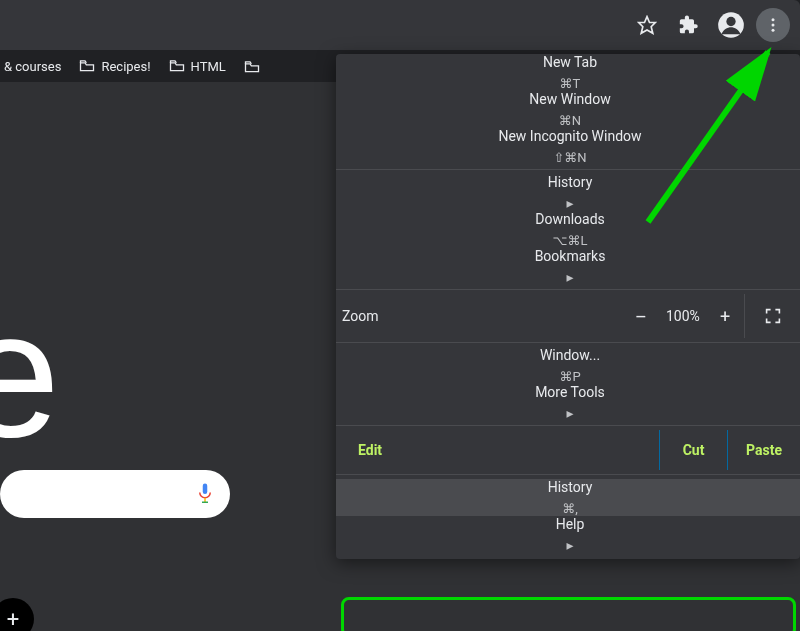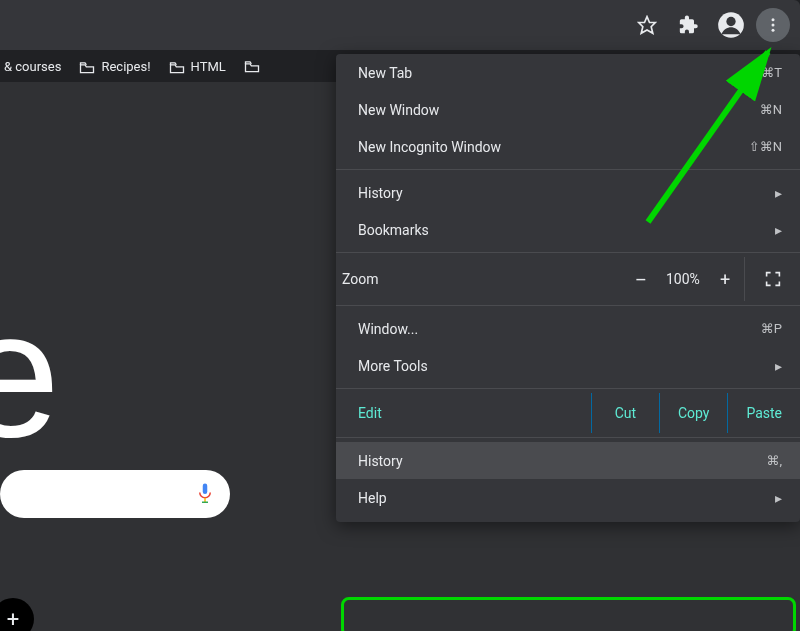--- a/index.html
+++ b/index.html
@@ -37,21 +37,21 @@
     background: #202124;
     display: flex;
     align-items: center;
     gap: 18px;
     padding-left: 4px;
     font-size: 13px;
     color: #e8eaed;
   }
   .bm-item {
     display: flex;
-    align-items: flex-end;
+    align-items: flex-start;
     gap: 6px;
     white-space: nowrap;
   }
   .folder-icon {
     width: 16px; height: 13px;
   }
   .page-bg {
     position: absolute;
     top: 82px;
     left: 0;
@@ -107,20 +107,21 @@
     font-size: 14px;
     padding-bottom: 6px;
   }
   .menu-row {
     height: 37px;
     display: flex;
     align-items: center;
     padding: 0 18px 0 22px;
     justify-content: space-between;
     color: #e8eaed;
+    flex-direction: column;
   }
   .menu-row.hovered { background: #4a4b4f; }
   .shortcut { color: #c0c2c5; font-size: 13px; }
   .menu-sep {
     height: 1px;
     background: #4a4b4f;
     margin: 4px 0;
   }
   .chevron {
     color: #c0c2c5;
@@ -142,21 +143,22 @@
     border-left: 1px solid #4a4b4f;
     height: 100%;
     display: flex;
     align-items: center;
     justify-content: center;
   }
   .edit-row {
     height: 40px;
     display: flex;
     align-items: center;
-    color: #5eead4;
+    color: #bef264;
+    font-weight: bold;
   }
   .edit-label { padding-left: 22px; flex: 1; }
   .edit-cell {
     border-left: 1px solid #0369a1;
     height: 100%;
     display: flex;
     align-items: center;
     justify-content: center;
     padding: 0 18px;
     min-width: 68px;
@@ -264,20 +266,24 @@
     <span class="shortcut">⌘N</span>
   </div>
   <div class="menu-row">
     <span>New Incognito Window</span>
     <span class="shortcut">⇧⌘N</span>
   </div>
   <div class="menu-sep"></div>
   <div class="menu-row">
     <span>History</span>
     <span class="chevron">▸</span>
+  </div>
+  <div class="menu-row">
+    <span>Downloads</span>
+    <span class="shortcut">⌥⌘L</span>
   </div>
   <div class="menu-row">
     <span>Bookmarks</span>
     <span class="chevron">▸</span>
   </div>
   <div class="menu-sep"></div>
   <div class="zoom-row">
     <span class="zoom-label">Zoom</span>
     <div class="zoom-controls">
       <span class="zoom-btn">–</span>
@@ -296,21 +302,20 @@
     <span class="shortcut">⌘P</span>
   </div>
   <div class="menu-row">
     <span>More Tools</span>
     <span class="chevron">▸</span>
   </div>
   <div class="menu-sep"></div>
   <div class="edit-row">
     <span class="edit-label">Edit</span>
     <span class="edit-cell">Cut</span>
-    <span class="edit-cell">Copy</span>
     <span class="edit-cell">Paste</span>
   </div>
   <div class="menu-sep"></div>
   <div class="menu-row hovered">
     <span>History</span>
     <span class="shortcut">⌘,</span>
   </div>
   <div class="menu-row">
     <span>Help</span>
     <span class="chevron">▸</span>

